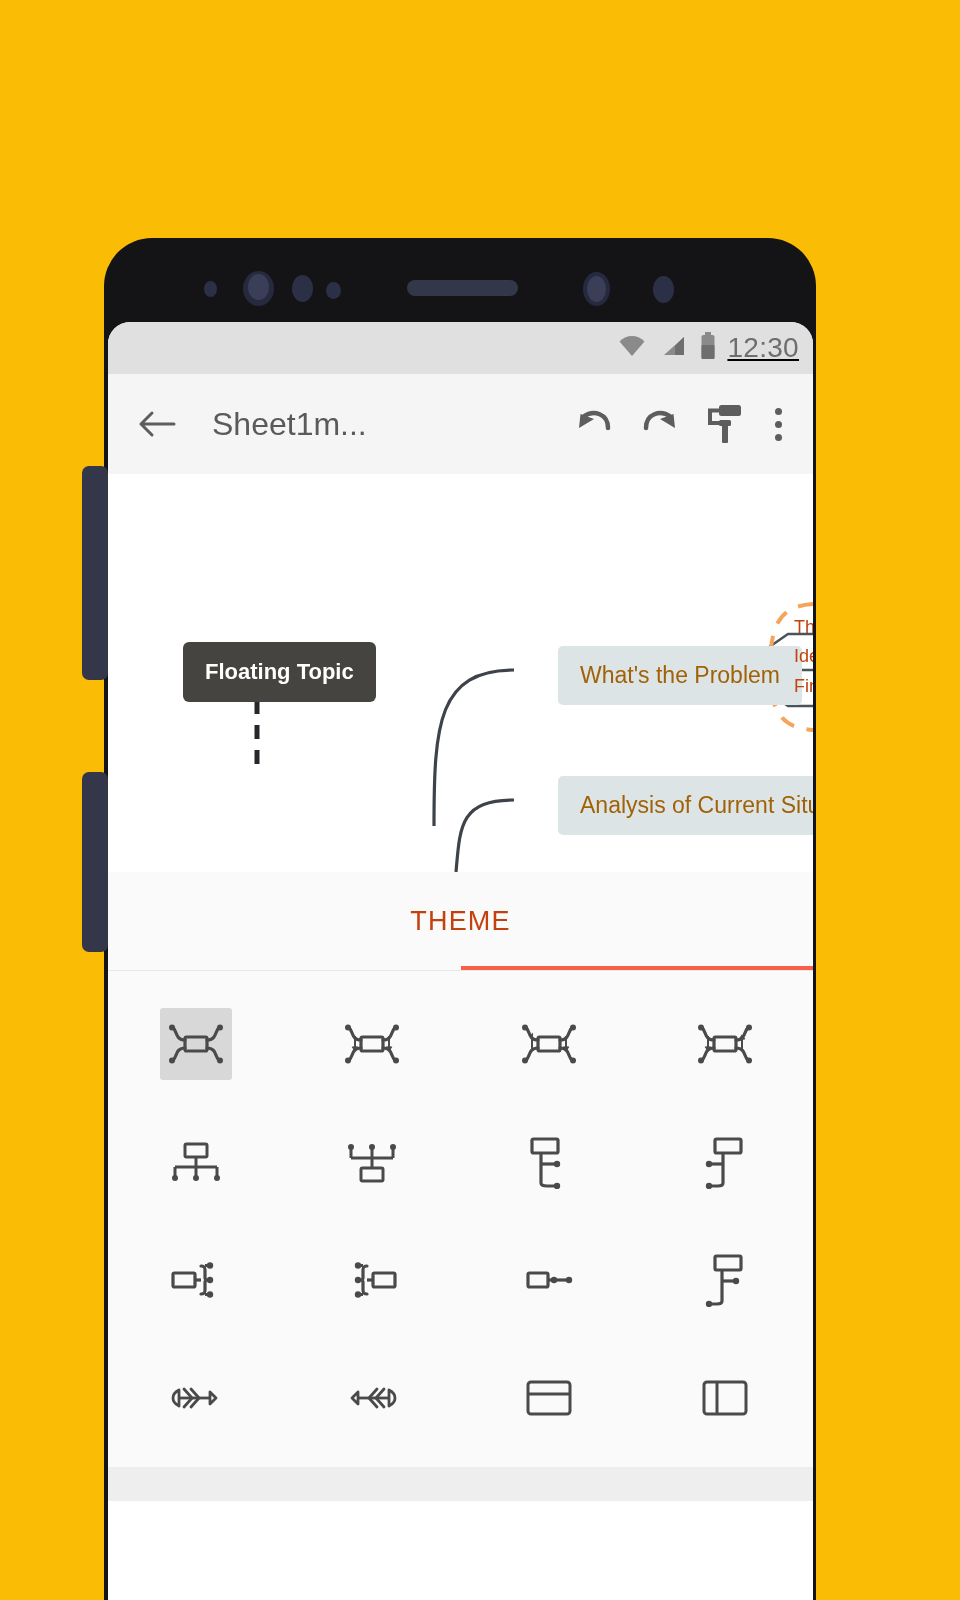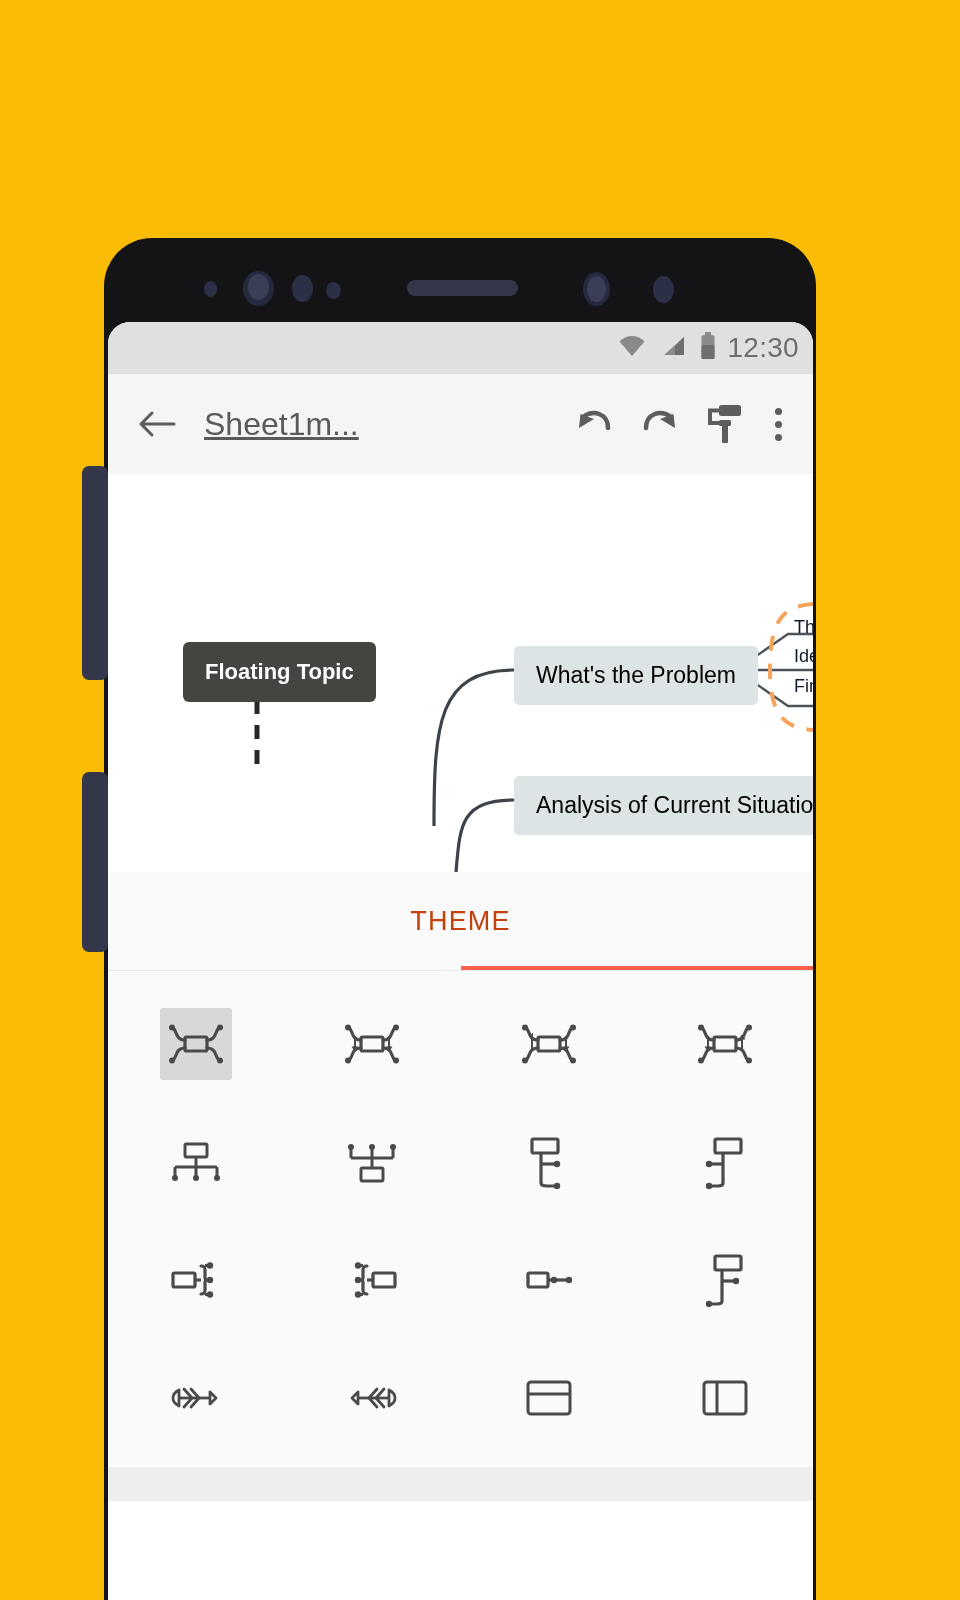--- a/index.html
+++ b/index.html
@@ -76,20 +76,21 @@
   
   #status-bar {
     position: relative;
     height: 52px;
     background: #e0e0e0;
     display: flex;
     align-items: center;
     justify-content: flex-end;
     padding-right: 14px;
     box-sizing: border-box;
+    text-decoration: underline;
   }
   #status-icons { display: flex; align-items: center; gap: 13px; }
   #status-time {
     color: #6e6e6e;
     font-size: 28px;
     letter-spacing: 0.3px;
     margin-left: 11px;
   }
 
   
@@ -98,27 +99,26 @@
     height: 100px;
     background: #f5f5f5;
     display: flex;
     align-items: center;
     padding: 0 18px 0 28px;
     box-sizing: border-box;
   }
   #back-button { width: 42px; height: 42px; display:flex; align-items:center; justify-content:center; cursor:pointer; }
   #doc-title {
     flex: 1;
-    margin-left: 26px;
+    margin-left: 34px;
     color: #5a5a5a;
     font-size: 32px;
     font-weight: 400;
     white-space: nowrap;
     overflow: hidden;
-    text-decoration: underline;
   }
   .appbar-action {
     width: 48px; height: 48px;
     display:flex; align-items:center; justify-content:center;
     margin-left: 16px; cursor: pointer;
   }
   #overflow-menu { width: 34px; margin-left: 14px; display:flex; flex-direction:column; align-items:center; gap:6px; cursor:pointer;}
   .menu-dot { width: 7px; height: 7px; border-radius: 50%; background: #5d5d5d; }
 
   
@@ -137,29 +137,30 @@
     color: #ffffff;
     font-size: 22px;
     font-weight: bold;
     white-space: nowrap;
   }
   .topic-node {
     position: absolute;
     background: #dde4e6;
     border-radius: 5px;
     padding: 16px 22px;
-    color: #000000;
+    color: #a16207;
     font-size: 23px;
     white-space: nowrap;
+    margin-left: 44px;
   }
   #node-problem  { left: 406px; top: 172px; }
   #node-analysis { left: 406px; top: 302px; }
   .subnode-text {
     position: absolute;
-    color: #0f172a;
+    color: #c2410c;
     font-size: 18px;
     white-space: nowrap;
   }
   #subnode-1 { left: 686px; top: 143px; }
   #subnode-2 { left: 686px; top: 172px; }
   #subnode-3 { left: 686px; top: 202px; }
 
   
   #tab-bar {
     position: relative;

